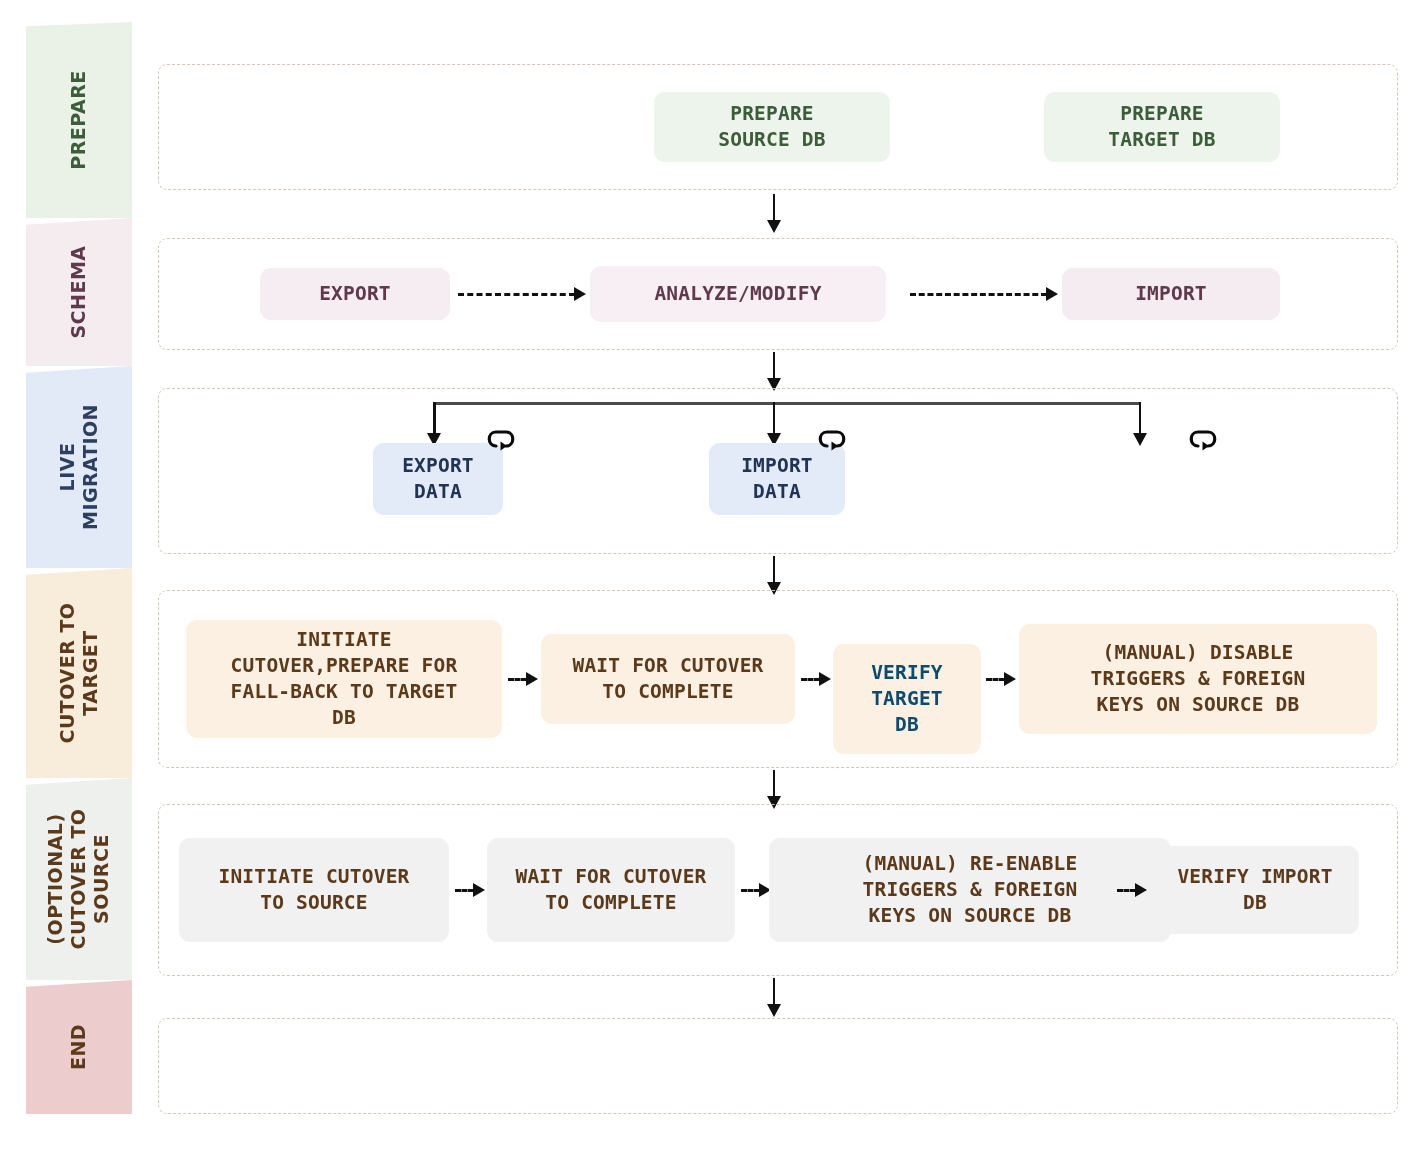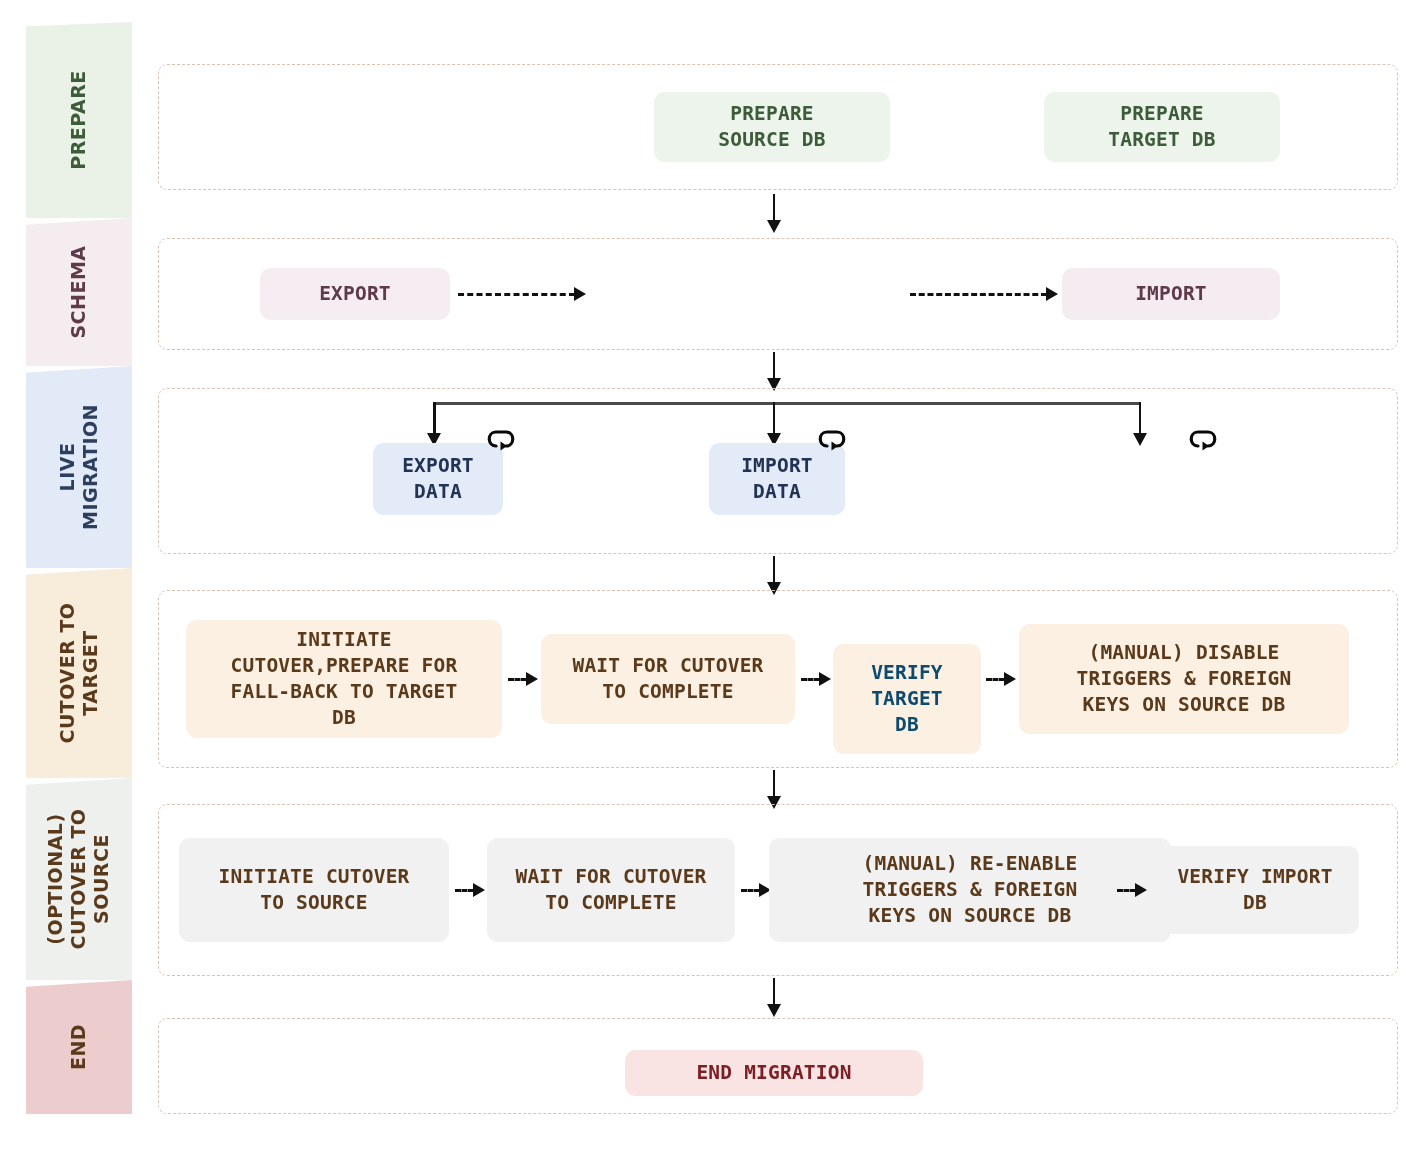--- a/index.html
+++ b/index.html
@@ -176,20 +176,21 @@
   <div class="vline" style="left:772.7px;top:194px;height:28px;"></div>
   <div class="arrowhead-down" style="left:766.5px;top:220px;"></div>
 
   <div class="stage" style="left:158px;top:238px;width:1240px;height:112px;">
   </div>
   <div class="node" style="left:260px;top:268px;width:190px;height:52px;background:#f5edf1;color:#5e3a4a;">EXPORT</div>
   <div class="dashed-arrow" style="left:458px;top:287px;width:128px;">
     <div class="seg"></div>
     <div class="head"></div>
   </div>
+  <div class="node" style="left:590px;top:266px;width:296px;height:56px;background:#f7eff3;color:#5e3a4a;">ANALYZE/MODIFY</div>
   <div class="dashed-arrow" style="left:910px;top:287px;width:148px;">
     <div class="seg"></div>
     <div class="head"></div>
   </div>
   <div class="node" style="left:1062px;top:268px;width:218px;height:52px;background:#f4ecf0;color:#5e3a4a;">IMPORT</div>
 
   <div class="vline" style="left:772.7px;top:352px;height:28px;"></div>
   <div class="arrowhead-down" style="left:766.5px;top:378px;"></div>
 
   <div class="stage" style="left:158px;top:388px;width:1240px;height:166px;">
@@ -241,21 +242,21 @@
     <div class="seg"></div>
     <div class="head"></div>
   </div>
   <div class="node" style="left:833px;top:624px;width:148px;height:110px;background:#fbf0e2;color:#0c4a6e;margin-top:20px;">VERIFY
 TARGET
 DB</div>
   <div class="dashed-arrow" style="left:986px;top:672px;width:30px;">
     <div class="seg"></div>
     <div class="head"></div>
   </div>
-  <div class="node" style="left:1019px;top:624px;width:330px;height:110px;background:#fbf0e2;color:#5b3a1c;">(MANUAL) DISABLE
+  <div class="node" style="left:1019px;top:624px;width:358px;height:110px;background:#fbf0e2;color:#5b3a1c;">(MANUAL) DISABLE
 TRIGGERS &amp; FOREIGN
 KEYS ON SOURCE DB</div>
 
   <div class="vline" style="left:772.7px;top:770px;height:28px;"></div>
   <div class="arrowhead-down" style="left:766.5px;top:796px;"></div>
 
   <div class="stage" style="left:158px;top:804px;width:1240px;height:172px;">
   </div>
   <div class="node" style="left:179px;top:838px;width:270px;height:104px;background:#f0f1f0;color:#5b3a1c;">INITIATE CUTOVER
 TO SOURCE</div>
@@ -277,15 +278,14 @@
     <div class="head"></div>
   </div>
   <div class="node" style="left:1151px;top:846px;width:208px;height:88px;background:#f0f1f0;color:#5b3a1c;">VERIFY IMPORT
 DB</div>
 
   <div class="vline" style="left:772.7px;top:978px;height:28px;"></div>
   <div class="arrowhead-down" style="left:766.5px;top:1004px;"></div>
 
   <div class="stage" style="left:158px;top:1018px;width:1240px;height:96px;">
   </div>
-  <div class="node" style="left:625px;top:1050px;width:298px;height:46px;background:#fae3e3;color:#7a2026;">END MIGRATION</div>
 
 </div>
 
 </body></html>

